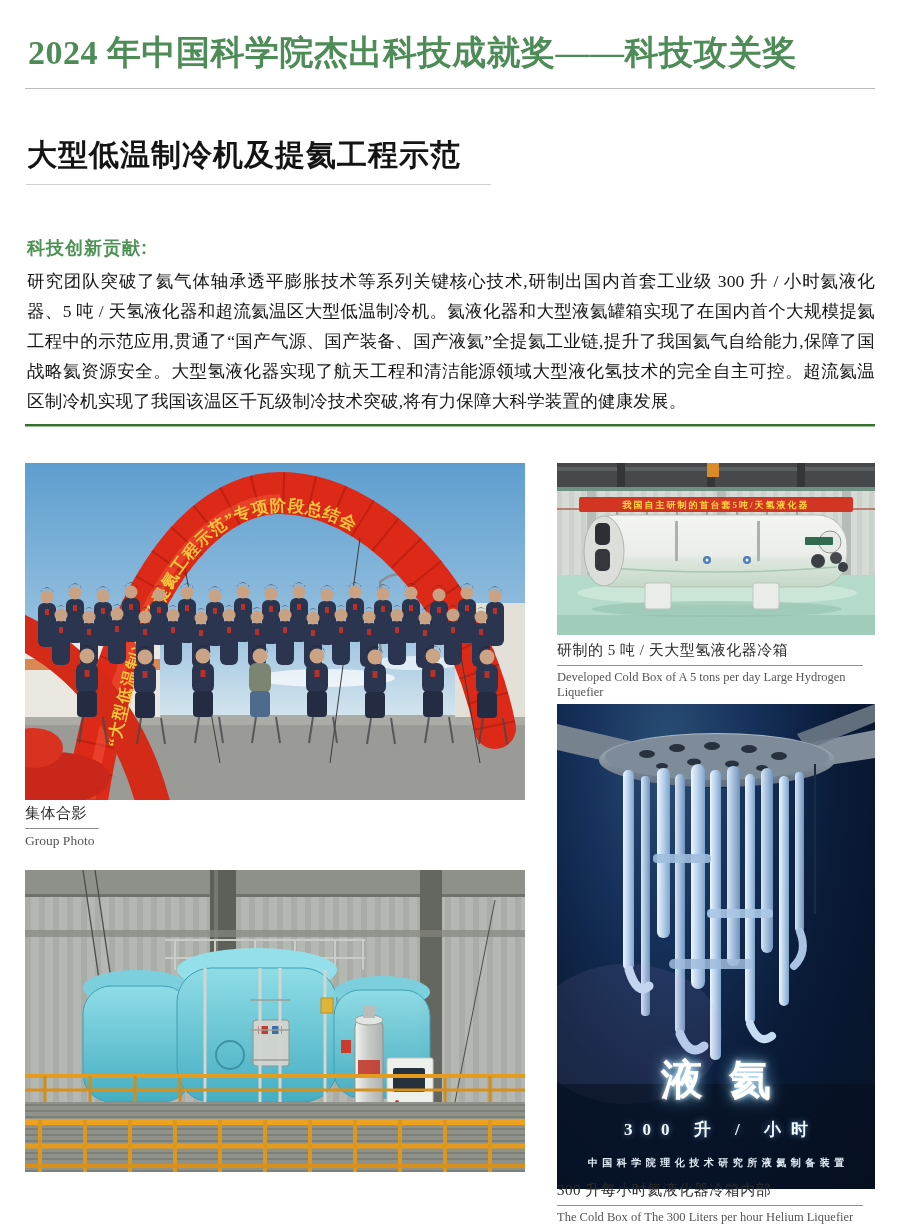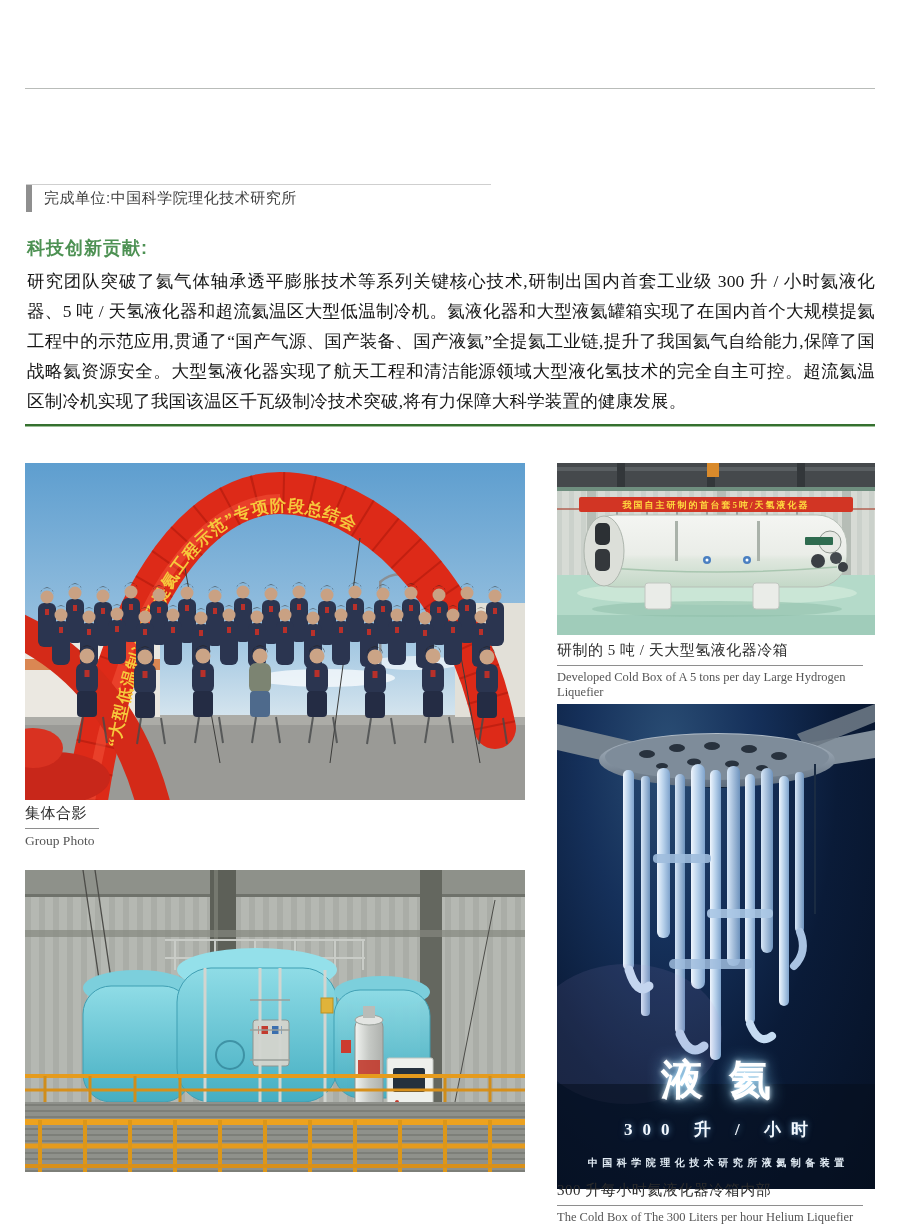--- a/index.html
+++ b/index.html
@@ -47,27 +47,25 @@
     text-shadow:0 0 6px rgba(130,200,255,.6);}
   .cb-footer{position:absolute;left:0;right:0;top:452px;text-align:center;
     font-size:10px;color:#e2ecf5;letter-spacing:4.5px;text-indent:4.5px;font-weight:bold;}
   svg{display:block;}
 </style>
 </head>
 <body>
 
 <div class="page">
 
+  <div class="banner-title">2024 年中国科学院杰出科技成就奖——科技攻关奖</div>
   <div class="banner-rule"></div>
 
+  <div class="project-title">大型低温制冷机及提氦工程示范</div>
   <div class="unit-rule"></div>
-  <div class="unit-row">
-    <div class="unit-bar"></div>
-    <div class="unit-text sans">完成单位:中国科学院理化技术研究所</div>
-  </div>
 
   <div class="contrib-heading sans">科技创新贡献:</div>
   <div class="contrib-body">研究团队突破了氦气体轴承透平膨胀技术等系列关键核心技术,研制出国内首套工业级 300 升 / 小时氦液化器、5 吨 / 天氢液化器和超流氦温区大型低温制冷机。氦液化器和大型液氦罐箱实现了在国内首个大规模提氦工程中的示范应用,贯通了“国产气源、国产装备、国产液氦”全提氦工业链,提升了我国氦气自给能力,保障了国战略氦资源安全。大型氢液化器实现了航天工程和清洁能源领域大型液化氢技术的完全自主可控。超流氦温区制冷机实现了我国该温区千瓦级制冷技术突破,将有力保障大科学装置的健康发展。</div>
 
   <div class="green-rule"></div>
 
   <div class="photo ph-group">
     <svg width="500" height="337" viewBox="0 0 500 337" preserveAspectRatio="none">
       <defs>
         <linearGradient id="skyg" x1="0" y1="0" x2="0" y2="1">

